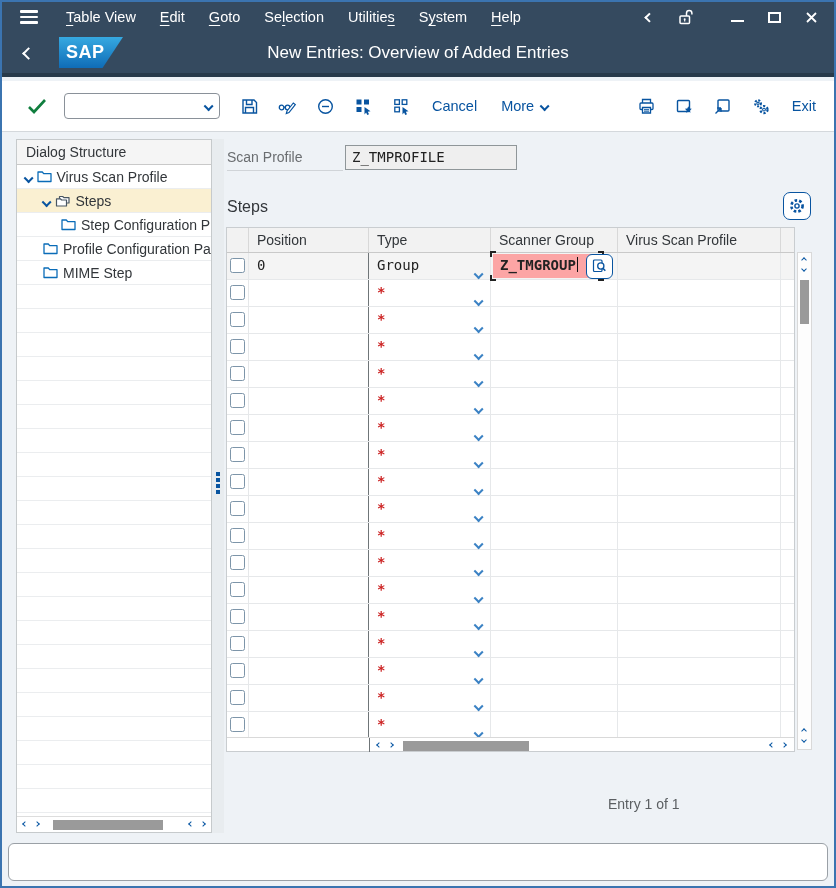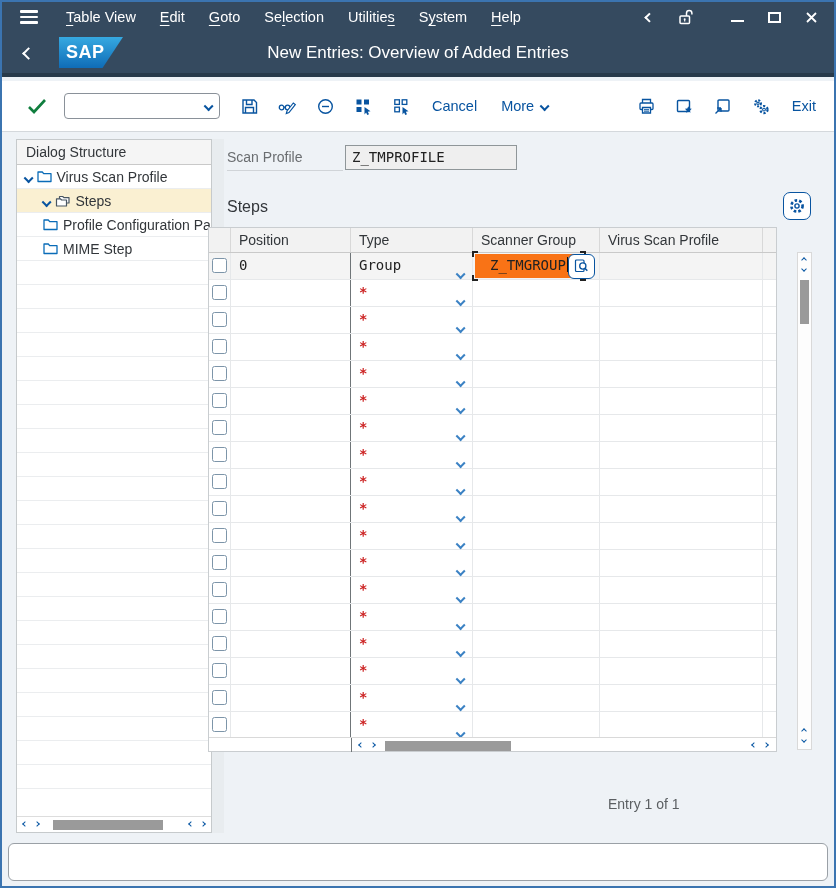--- a/index.html
+++ b/index.html
@@ -62,33 +62,33 @@
   .splitter .dots div { width:3.5px; height:3.5px; background:#0854a0; }
 
   
   .scan-label { position:absolute; left:225px; top:17px; width:116px; height:22px; font-size:14px; color:#6a6d70; border-bottom:1px solid #d0d4d8; }
   .scan-field { position:absolute; left:343px; top:13px; width:172px; height:25px; background:#efefef; border:1px solid #8f9699; font-family:"DejaVu Sans Mono",monospace; font-size:14px; line-height:23px; padding-left:6px; color:#222; }
 
   .steps-title { position:absolute; left:225px; top:66px; font-size:16px; color:#32363a; }
   .gear-btn { position:absolute; left:781px; top:60px; width:28px; height:28px; border:1.5px solid #0854a0; border-radius:7px; background:#fff; display:flex; align-items:center; justify-content:center; color:#0854a0; cursor:pointer; }
 
   
-  .steps-table { position:absolute; left:206px; top:95px; width:569px; height:525px; background:#fff; border:1px solid #c9cdd0; }
+  .steps-table { position:absolute; left:224px; top:95px; width:569px; height:525px; background:#fff; border:1px solid #c9cdd0; }
   .t-header { display:flex; height:25px; background:#f2f2f2; border-bottom:1px solid #c9c9c9; }
   .t-hcell { font-size:14px; color:#32363a; line-height:24px; padding-left:8px; border-right:1px solid #d8d8d8; flex:0 0 auto; overflow:hidden; white-space:nowrap; }
   .t-row { display:flex; height:27px; border-bottom:1px solid #e6e8ea; }
   .t-row.current { background:#f4f4f4; }
   .t-cell { position:relative; border-right:1px solid #e6e8ea; flex:0 0 auto; overflow:visible; }
   .t-cell.dark-right { border-right:1px solid #6f7578; }
   .cbx { width:15px; height:15px; border:1px solid #7d95a9; border-radius:2.5px; background:#fff; margin:5px auto 0; }
   .mono { font-family:"DejaVu Sans Mono",monospace; font-size:14px; color:#222; }
   .cell-text { position:absolute; left:8px; top:4px; }
   .type-star { color:#cc2222; font-weight:bold; }
   .cell-chev { position:absolute; right:9px; top:10px; color:#3b82c4; }
-  .focus-wrap { position:absolute; left:2px; top:1px; right:16px; bottom:1px; background:#f97316; line-height:23px; padding-left:15px; }
+  .focus-wrap { position:absolute; left:2px; top:1px; right:16px; bottom:1px; background:#fca5a5; line-height:23px; padding-left:7px;font-weight:bold; }
   .caret { display:inline-block; width:1.5px; height:15px; background:#111; vertical-align:-2px; margin-left:1px; }
   .ck { position:absolute; width:6px; height:6px; z-index:2; }
   .ck.tl { left:-3px; top:-3px; border-left:2px solid #222; border-top:2px solid #222; }
   .ck.tr { right:-3px; top:-3px; border-right:2px solid #222; border-top:2px solid #222; }
   .ck.bl { left:-3px; bottom:-3px; border-left:2px solid #222; border-bottom:2px solid #222; }
   .ck.br { right:-3px; bottom:-3px; border-right:2px solid #222; border-bottom:2px solid #222; }
   .vh-btn { position:absolute; right:-12px; top:0; width:27px; height:25px; border:1.5px solid #0854a0; border-radius:6px; background:#fff; color:#0854a0; display:flex; align-items:center; justify-content:center; z-index:3; cursor:pointer; }
   .t-hscroll { position:absolute; left:0; bottom:0; width:567px; height:14px; border-top:1px solid #d9d9d9; background:#fff; }
   .hs-divider { position:absolute; left:142px; top:0; width:1px; height:14px; background:#6f7578; }
 
@@ -262,20 +262,28 @@
           <div class="tree-row selected" style="padding-left: 26px;">
             <span class="tree-chev"><span class="chev d"></span></span>
             <span class="tree-ico">
               <svg width="16" height="14" viewBox="0 0 16 14">
                 <path d="M4.5 9V2.5h3.2l1.2 1.2H14V9z" fill="#fff" stroke="#495662" stroke-width="1.2" stroke-linejoin="round"></path>
                 <path d="M1.5 12V4.8h3.8l1.3 1.2H11.5V12z" fill="#fff" stroke="#495662" stroke-width="1.2" stroke-linejoin="round"></path>
               </svg>
             </span>
             <span>Steps</span>
           </div>
+          <div class="tree-row" style="padding-left: 44px;">
+            <span class="tree-ico">
+              <svg width="15" height="13" viewBox="0 0 15 13">
+                <path d="M1 11.5V2h4.3l1.4 1.7H14v7.8z" fill="#fff" stroke="#0a6cb8" stroke-width="1.3" stroke-linejoin="round"></path>
+              </svg>
+            </span>
+            <span>Step Configuration P</span>
+          </div>
           <div class="tree-row" style="padding-left: 26px;">
             <span class="tree-ico">
               <svg width="15" height="13" viewBox="0 0 15 13">
                 <path d="M1 11.5V2h4.3l1.4 1.7H14v7.8z" fill="#fff" stroke="#0a6cb8" stroke-width="1.3" stroke-linejoin="round"></path>
               </svg>
             </span>
             <span>Profile Configuration Pa</span>
           </div>
           <div class="tree-row" style="padding-left: 26px;">
             <span class="tree-ico">

